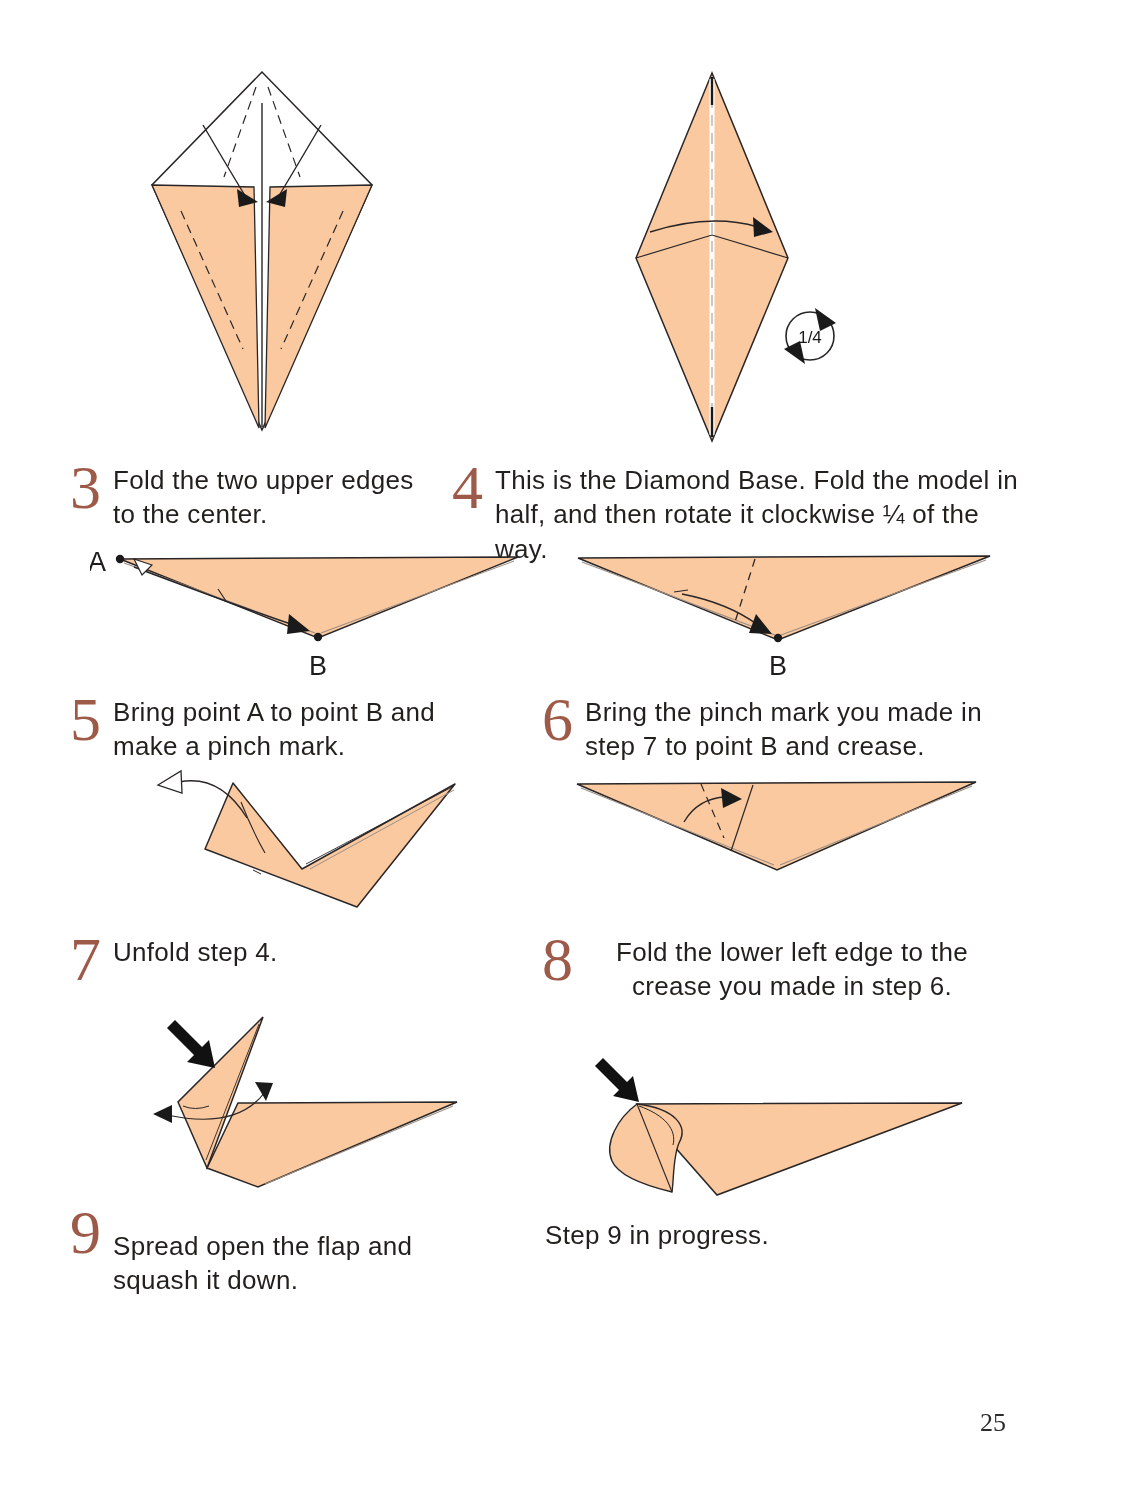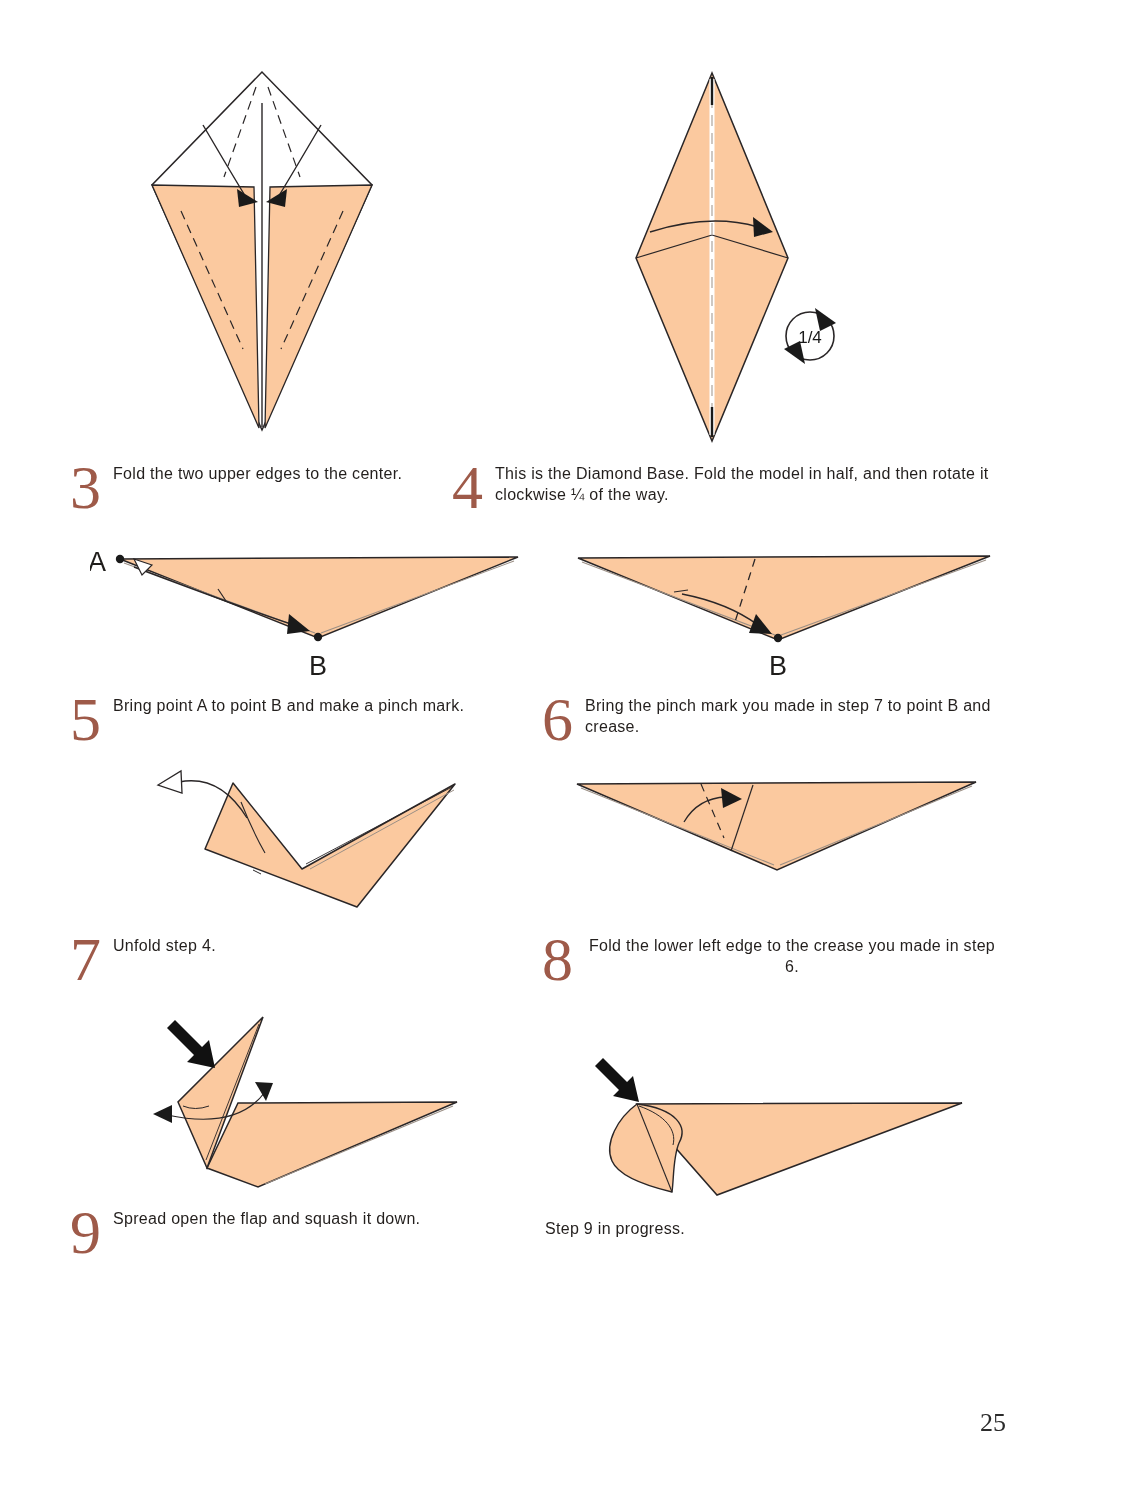--- a/index.html
+++ b/index.html
@@ -7,21 +7,21 @@
   .page {
     position:relative; width:1124px; height:1500px; background:#ffffff;
     font-family:"Liberation Sans", sans-serif; overflow:hidden;
   }
   .caption { position:absolute; display:flex; align-items:flex-start; gap:12px; }
   .step-num {
     font-family:"Liberation Serif", serif; font-size:62px; line-height:0.95;
     color:#9E5A49; flex:0 0 auto; margin-top:-2px;
   }
   .step-text {
-    font-size:16px; line-height:1.32; color:#231f1d; letter-spacing:0.3px; padding-top:3px;
+    font-size:26px; line-height:1.32; color:#231f1d; letter-spacing:0.3px; padding-top:3px;
   }
   .diagram { position:absolute; }
   .pagenum {
     position:absolute; left:980px; top:1408px;
     font-family:"Liberation Serif", serif; font-size:26px; color:#2b2b2b;
   }
   .pt-label { font-family:"Liberation Sans", sans-serif; font-size:27px; fill:#1f1d1b; }
   .frac { font-family:"Liberation Sans", sans-serif; font-size:17px; fill:#1a1a1a; }
 </style>
 </head>
@@ -153,21 +153,21 @@
   <svg class="diagram" style="left:585px; top:1035px;" width="465" height="170" viewBox="0 0 465 170">
     <polygon points="52,69 377,68 132,160" fill="#FBC99F" stroke="#2A2627" stroke-width="1.5"></polygon>
     <path d="M52,69 C92,74 103,92 94,108 C88,122 89,142 87,157 C62,151 34,142 27,126 C19,108 33,83 52,69 Z" fill="#FBC99F" stroke="#2A2627" stroke-width="1.4"></path>
     <path d="M52,69 L87,157" fill="none" stroke="#2A2627" stroke-width="1.1"></path>
     <path d="M54,71 C80,80 92,95 88,110" fill="none" stroke="#2A2627" stroke-width="1"></path>
     <polygon points="54,67 48,41 42,47 18,23 10,31 34,55 28,61" fill="#111111"></polygon>
   </svg>
 
   <div class="caption" style="left:70px; top:1205px;">
     <div class="step-num">9</div>
-    <div class="step-text" style="width:372px;">Spread open the flap and squash it down.</div>
+    <div class="step-text" style="width:372px;margin-top:21px;">Spread open the flap and squash it down.</div>
   </div>
 
   <div class="caption" style="left:545px; top:1215px;">
     <div class="step-text" style="width:420px;">Step 9 in progress.</div>
   </div>
 
   <div class="pagenum">25</div>
 
 </div>
 

